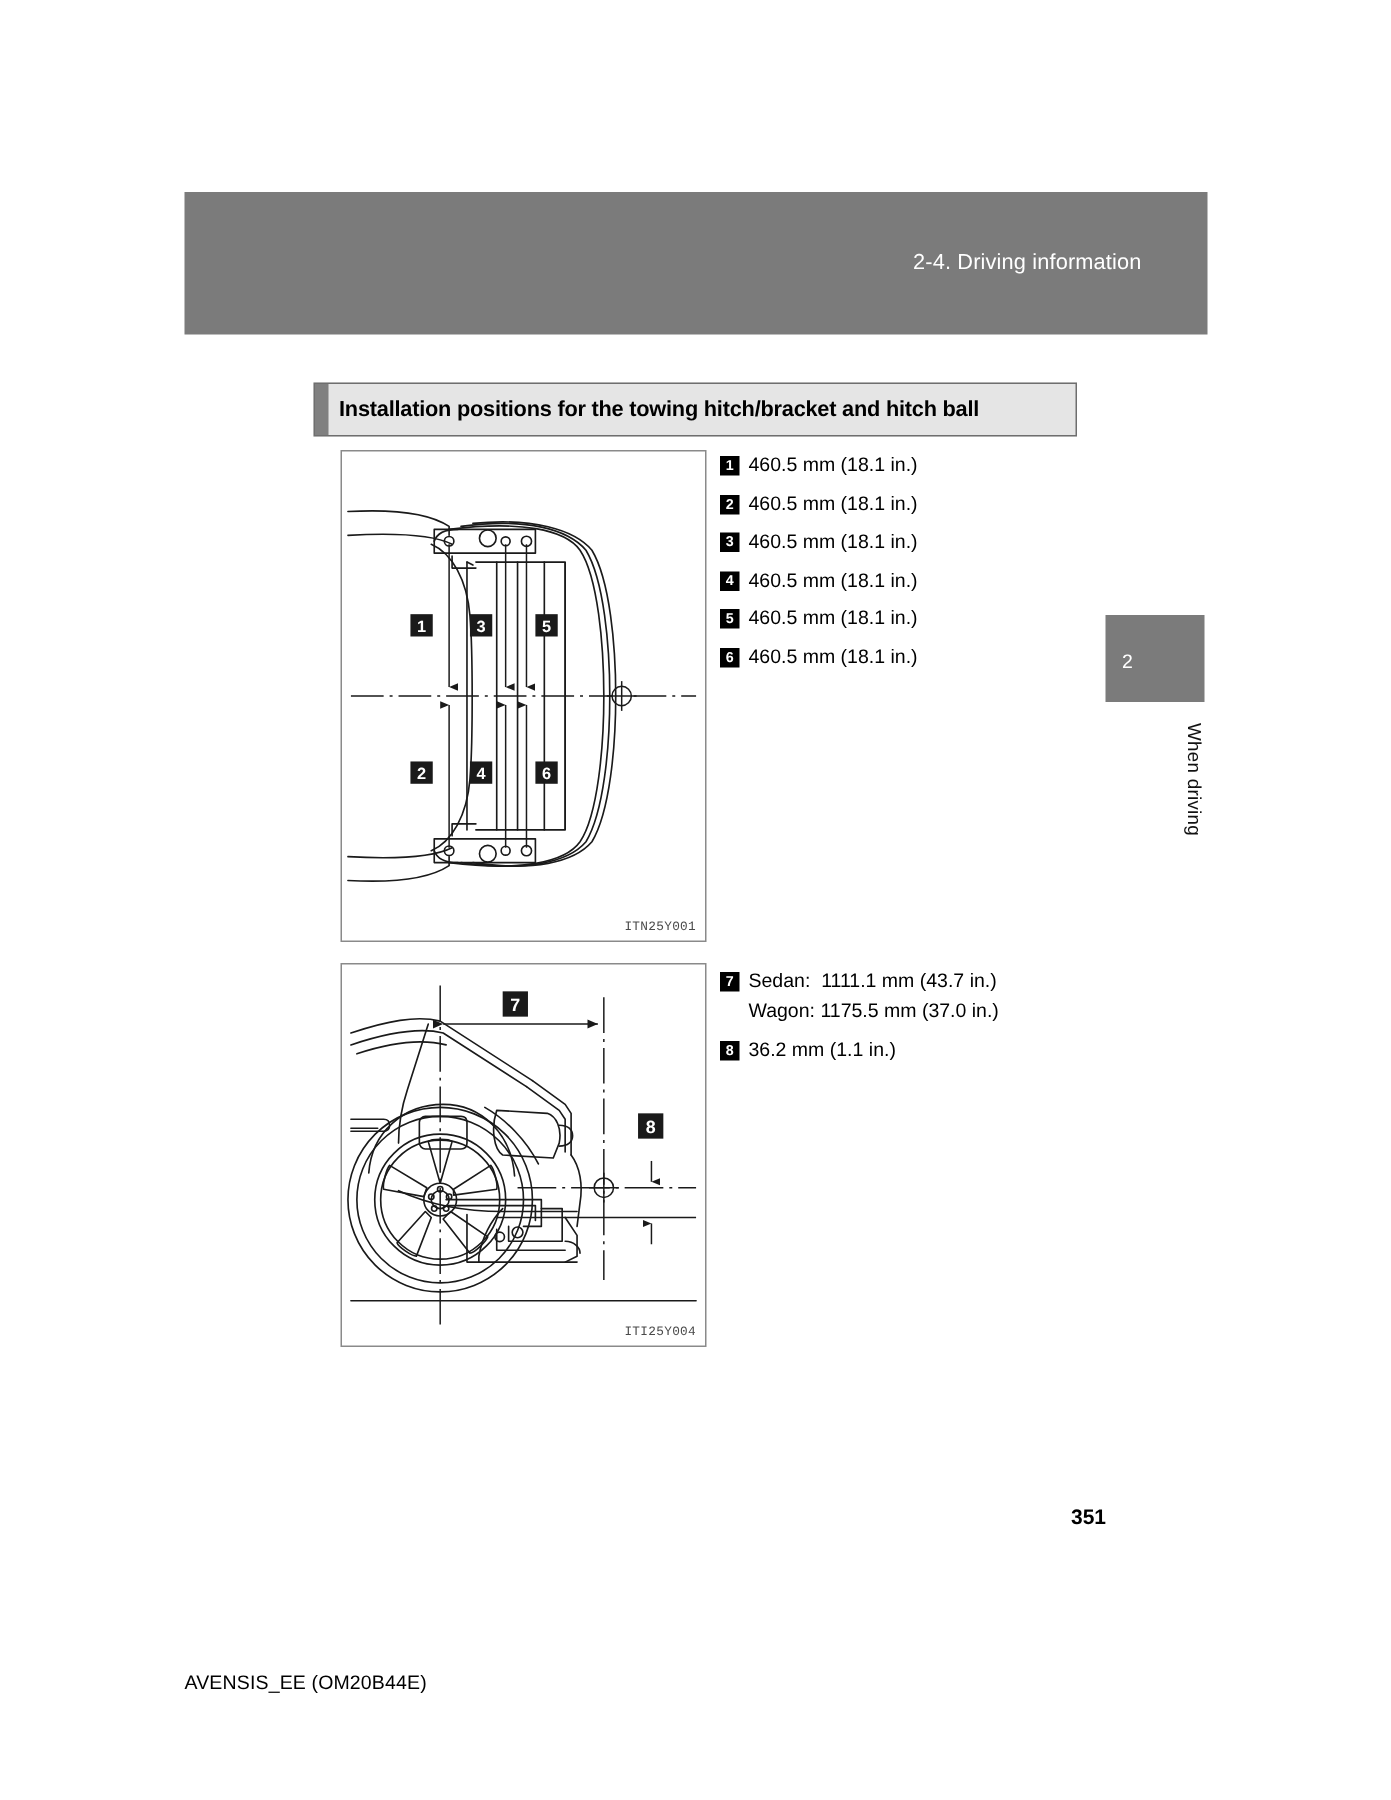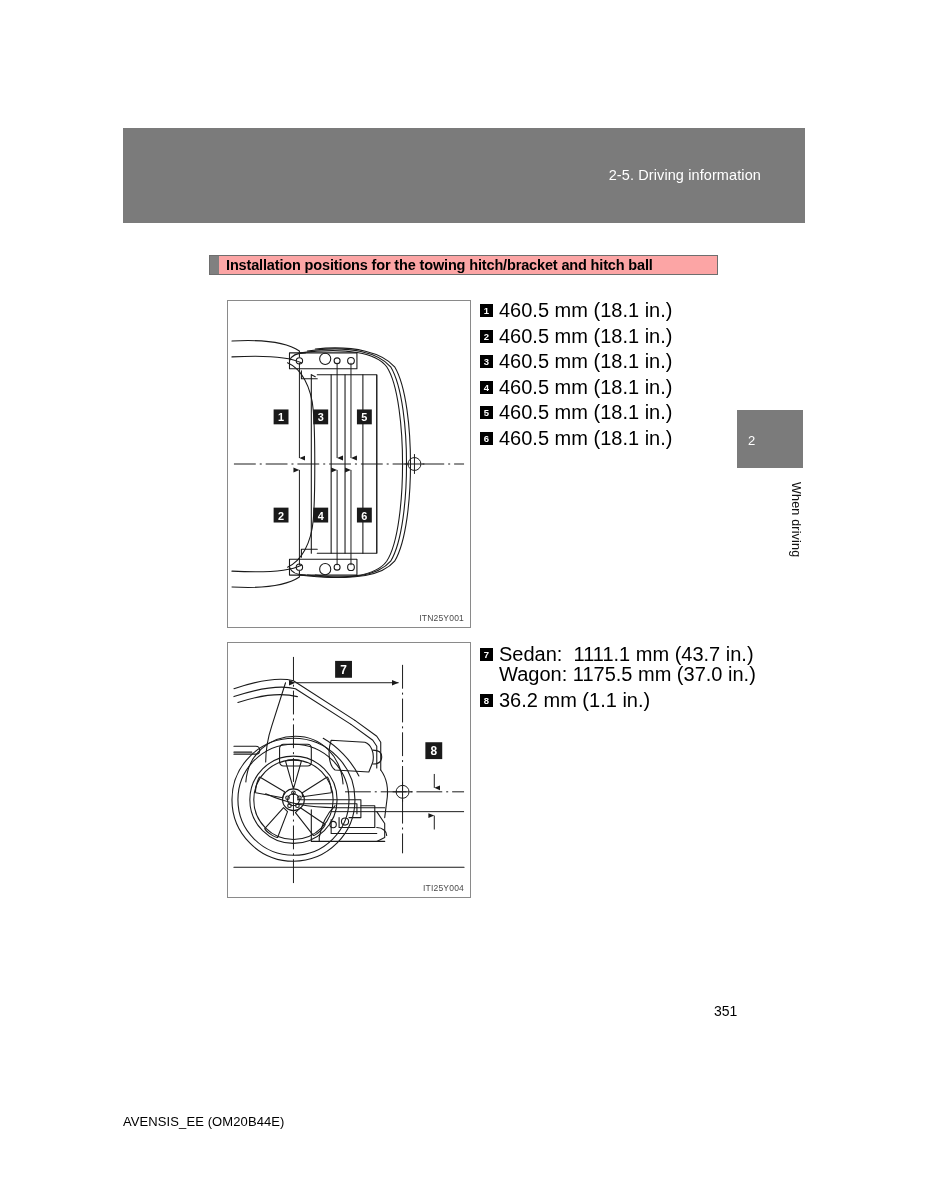--- a/index.html
+++ b/index.html
@@ -34,23 +34,23 @@
     letter-spacing: 0.1px;
     white-space: nowrap;
   }
 
   
   .section-title-bar {
     position: absolute;
     left: 209px;
     top: 255px;
     width: 509px;
-    height: 20px;
+    height: 36px;
     border: 1px solid #6e6e6e;
-    background: #fca5a5;
+    background: #e5e5e5;
     box-sizing: border-box;
     display: flex;
     align-items: center;
   }
   .section-title-accent {
     width: 9px;
     height: 100%;
     background: #808080;
     flex: 0 0 auto;
   }
@@ -74,20 +74,21 @@
 
   .figure-frame svg { display: block; width: 100%; height: 100%; }
 
   .fig-code {
     position: absolute;
     right: 6px;
     bottom: 4px;
     font-size: 8.5px;
     color: #4a4a4a;
     letter-spacing: 0.2px;
+    font-family: Liberation Mono, monospace;
   }
 
   
   .callout-list {
     position: absolute;
     left: 480px;
   }
   #list-top    { top: 300px; }
   #list-bottom { top: 644px; }
 
@@ -103,21 +104,21 @@
     background: #000000;
     color: #ffffff;
     font-size: 9.5px;
     line-height: 13px;
     text-align: center;
     font-weight: bold;
     margin-top: 4px;
     margin-right: 6px;
   }
   .callout-text {
-    font-size: 20px;
+    font-size: 13px;
     line-height: 20px;
     white-space: pre;
   }
 
   
   .chapter-tab {
     position: absolute;
     left: 737px;
     top: 410px;
     width: 66px;
@@ -143,35 +144,35 @@
     white-space: nowrap;
     letter-spacing: 0.2px;
   }
 
   
   .page-number {
     position: absolute;
     left: 714px;
     top: 1003px;
     font-size: 14px;
-    font-weight: normal;
+    font-weight: bold;
   }
   .footer-id {
     position: absolute;
     left: 123px;
     top: 1114px;
     font-size: 13px;
     letter-spacing: 0.1px;
   }
 </style>
 </head>
 <body>
 
 <div class="header-band">
-  <div class="header-chapter">2-5. Driving information</div>
+  <div class="header-chapter">2-4. Driving information</div>
 </div>
 
 <div class="section-title-bar">
   <div class="section-title-accent"></div>
   <div class="section-title-text">Installation positions for the towing hitch/bracket and hitch ball</div>
 </div>
 
 <div class="figure-frame" id="figure-top">
   <svg viewBox="0 0 244 328" xmlns="http://www.w3.org/2000/svg">
     <g fill="none" stroke="#1a1a1a" stroke-width="1.1" stroke-linejoin="round" stroke-linecap="round">

